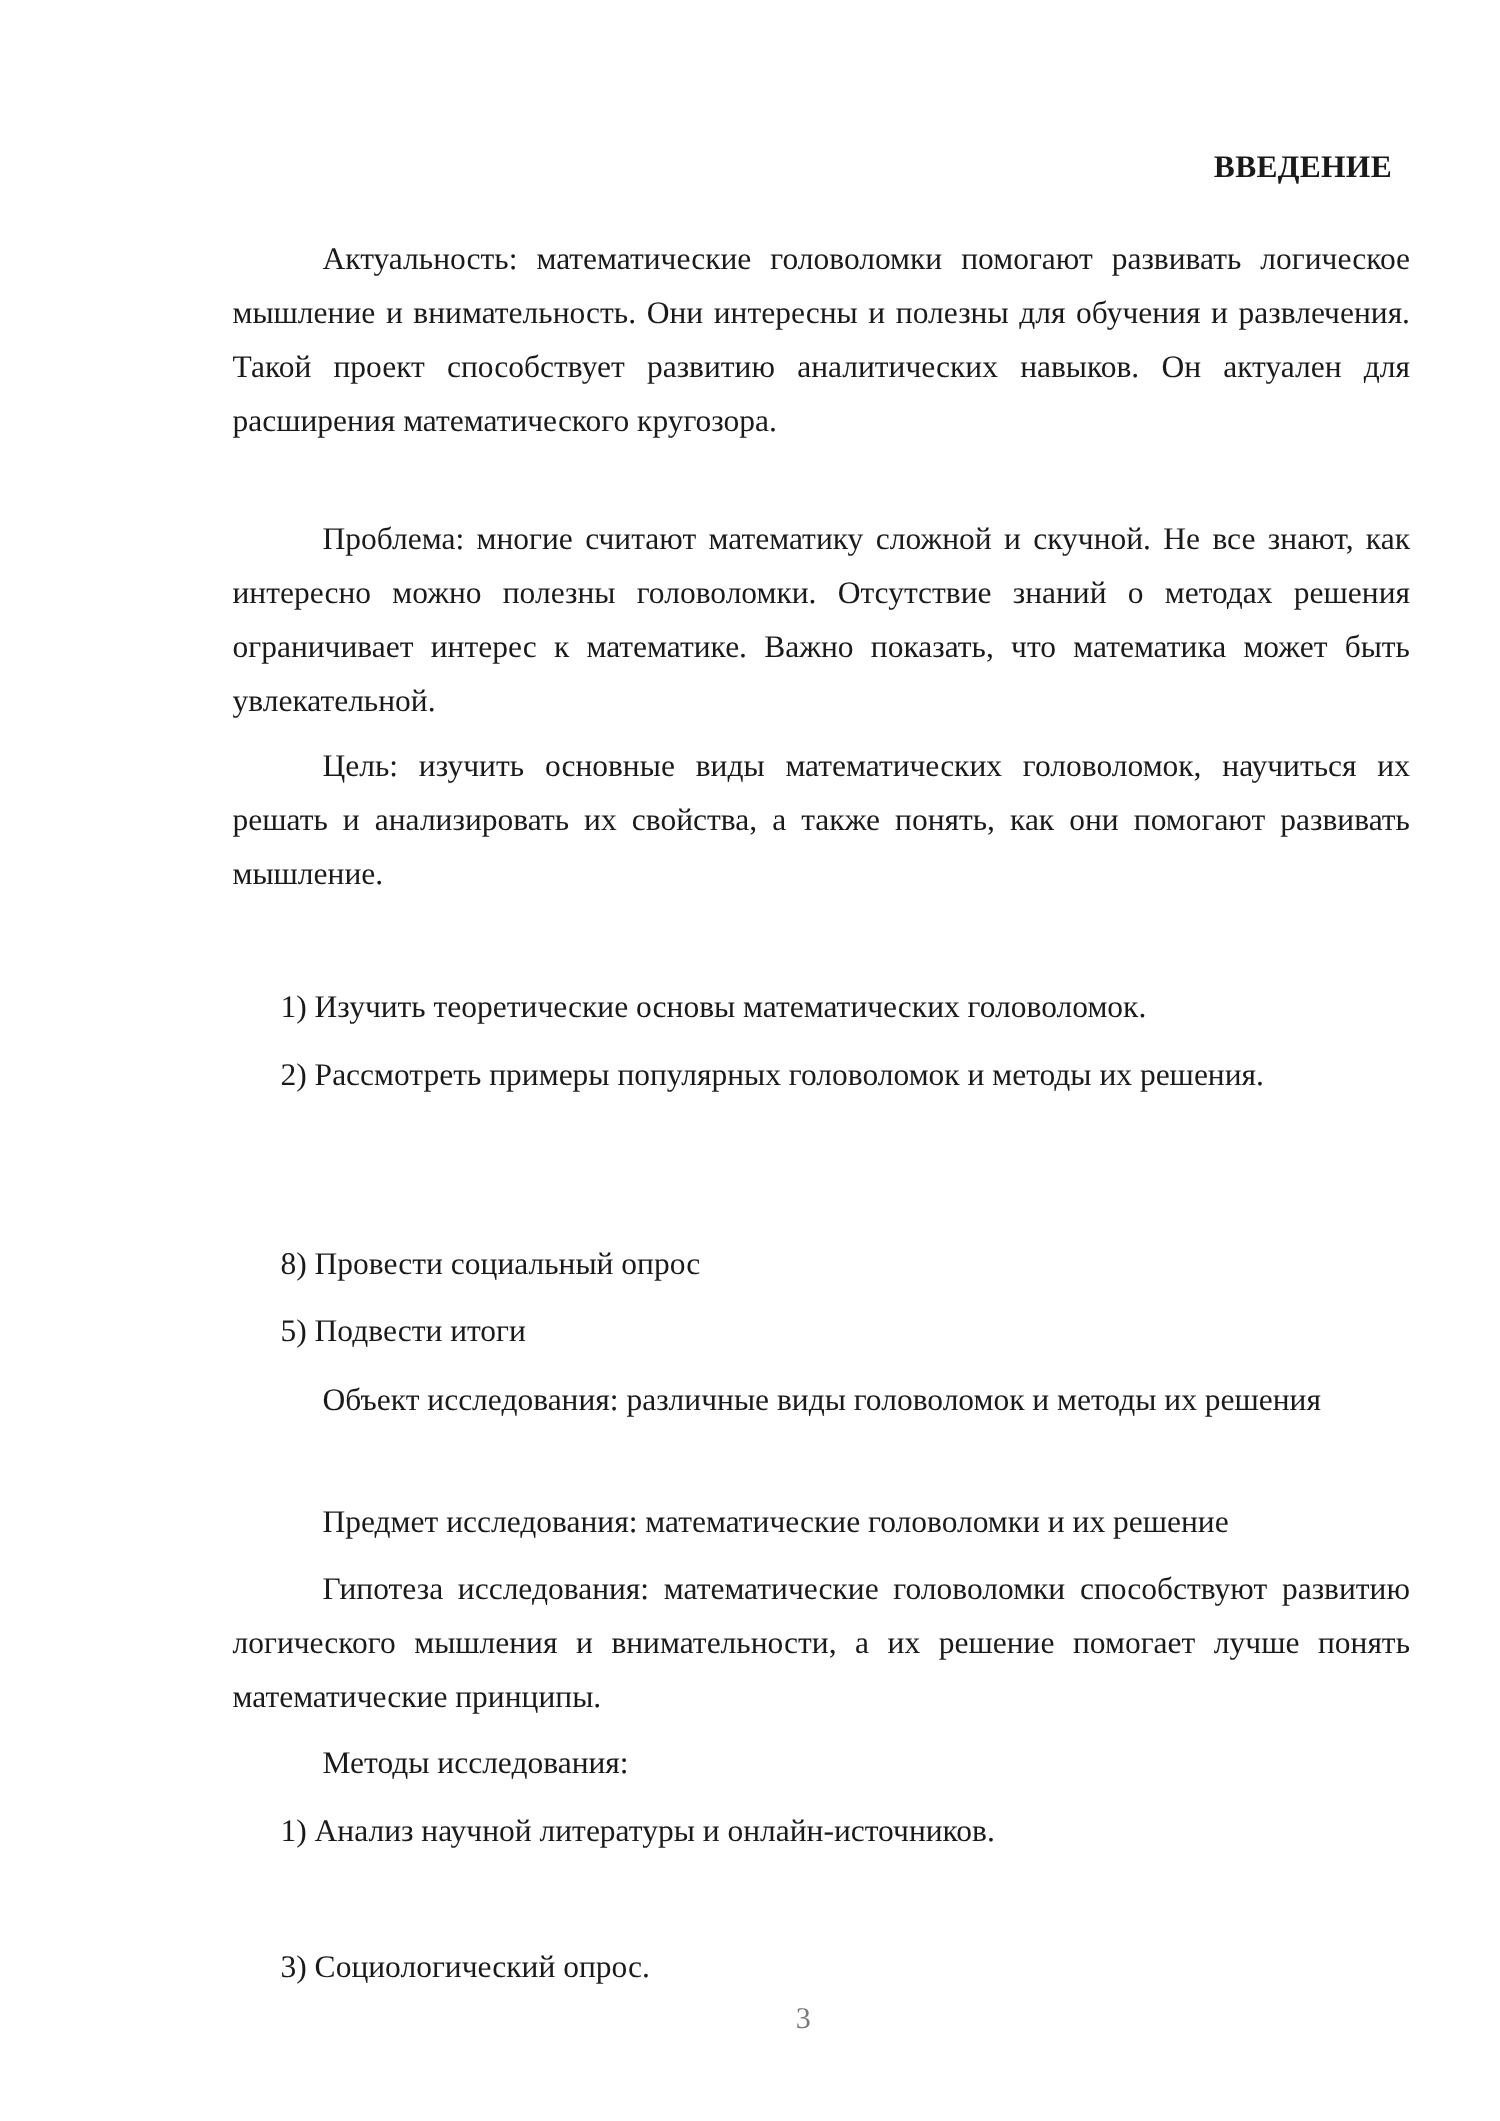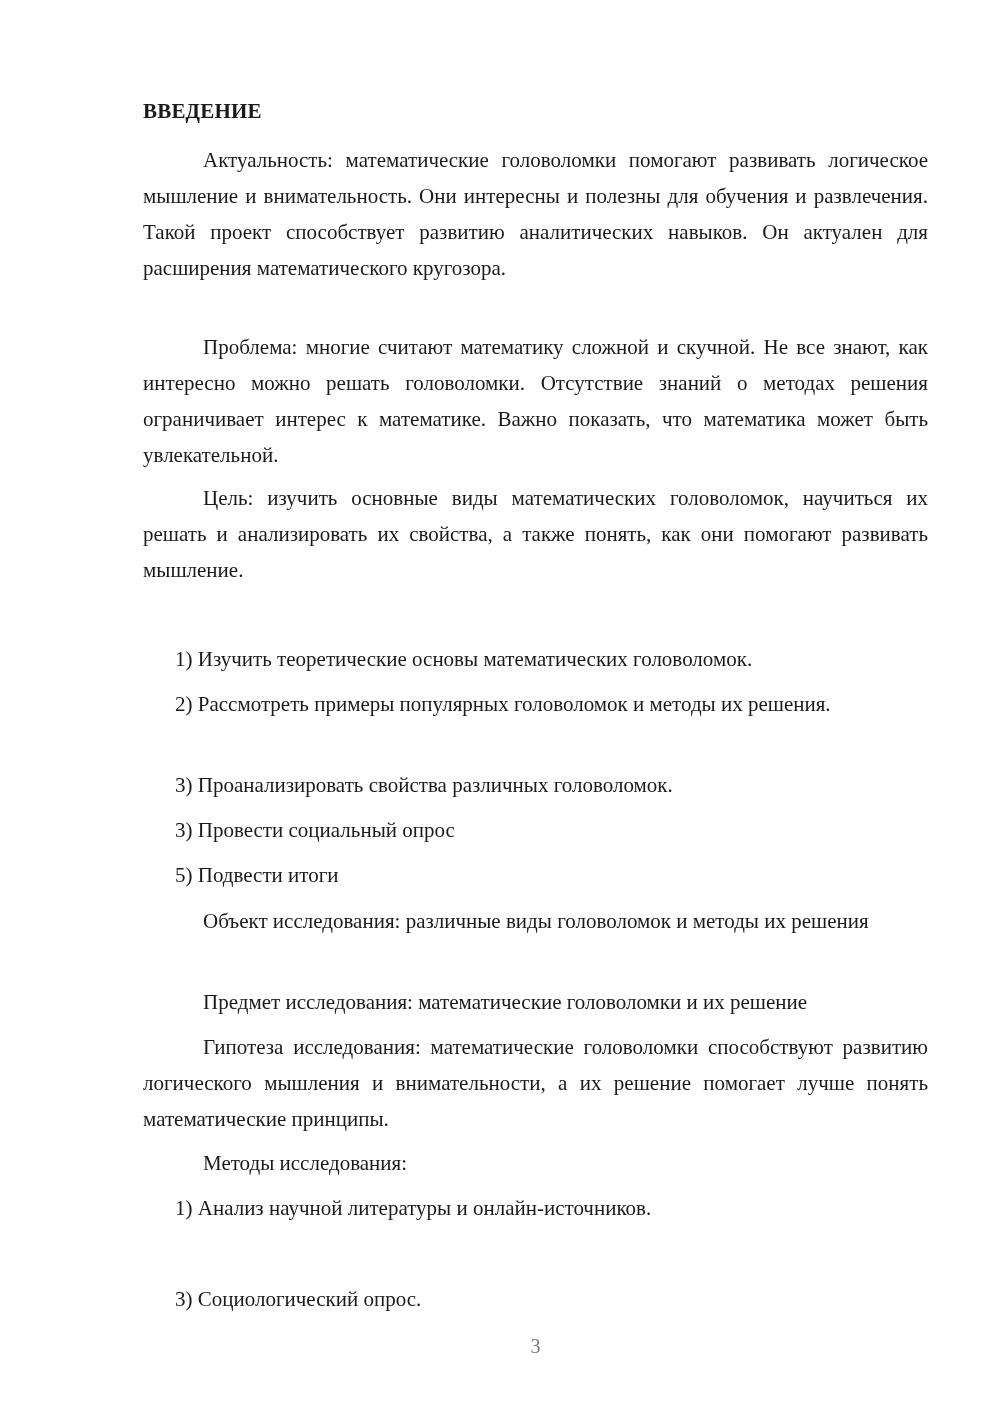--- a/index.html
+++ b/index.html
@@ -20,35 +20,35 @@
       left: 143px;
       top: 0;
       width: 785px;
       height: 1414px;
     }
     .title {
       position: absolute;
       left: 0;
       top: 98px;
       width: 785px;
-      text-align: left;
+      text-align: right;
       font-weight: bold;
       font-size: 21px;
       line-height: 26px;
       letter-spacing: 0.2px;
     }
     .para {
       position: absolute;
       left: 0;
       width: 785px;
       font-size: 21px;
       line-height: 36px;
       text-align: justify;
       text-align-last: left;
-      margin: 0;
+      margin: 12px;
     }
     .indent {
       text-indent: 60px;
     }
     .list-item {
       text-indent: 32px;
     }
     .page-number {
       position: absolute;
       left: 0;
@@ -61,29 +61,28 @@
   </style>
 </head>
 <body>
 
 <div class="page">
 
   <div class="title">ВВЕДЕНИЕ</div>
 
   <p class="para indent" style="top:142px;">Актуальность: математические головоломки помогают развивать логическое мышление и внимательность. Они интересны и полезны для обучения и развлечения. Такой проект способствует развитию аналитических навыков. Он актуален для расширения математического кругозора.</p>
 
-  <p class="para indent" style="top:329px;">Проблема: многие считают математику сложной и скучной. Не все знают, как интересно можно решать головоломки. Отсутствие знаний о методах решения ограничивает интерес к математике. Важно показать, что математика может быть увлекательной.</p>
+  <p class="para indent" style="top:329px;">Проблема: многие считают математику сложной и скучной. Не все знают, как интересно можно полезны головоломки. Отсутствие знаний о методах решения ограничивает интерес к математике. Важно показать, что математика может быть увлекательной.</p>
 
   <p class="para indent" style="top:480px;">Цель: изучить основные виды математических головоломок, научиться их решать и анализировать их свойства, а также понять, как они помогают развивать мышление.</p>
 
 
   <p class="para list-item" style="top:641px;">1) Изучить теоретические основы математических головоломок.</p>
   <p class="para list-item" style="top:686px;">2) Рассмотреть примеры популярных головоломок и методы их решения.</p>
-  <p class="para list-item" style="top:767px;">3) Проанализировать свойства различных головоломок.</p>
-  <p class="para list-item" style="top:812px;">3) Провести социальный опрос</p>
+  <p class="para list-item" style="top:812px;">8) Провести социальный опрос</p>
   <p class="para list-item" style="top:857px;">5) Подвести итоги</p>
 
   <p class="para indent" style="top:903px;">Объект исследования: различные виды головоломок и методы их решения</p>
 
   <p class="para indent" style="top:984px;">Предмет исследования: математические головоломки и их решение</p>
 
   <p class="para indent" style="top:1145px;">Методы исследования:</p>
 
   <p class="para indent" style="top:1029px;">Гипотеза исследования: математические головоломки способствуют развитию логического мышления и внимательности, а их решение помогает лучше понять математические принципы.</p>
 

